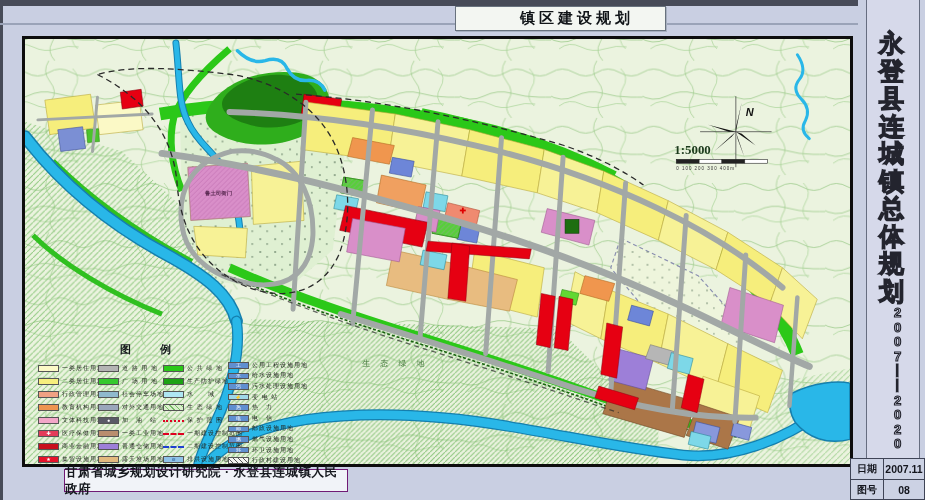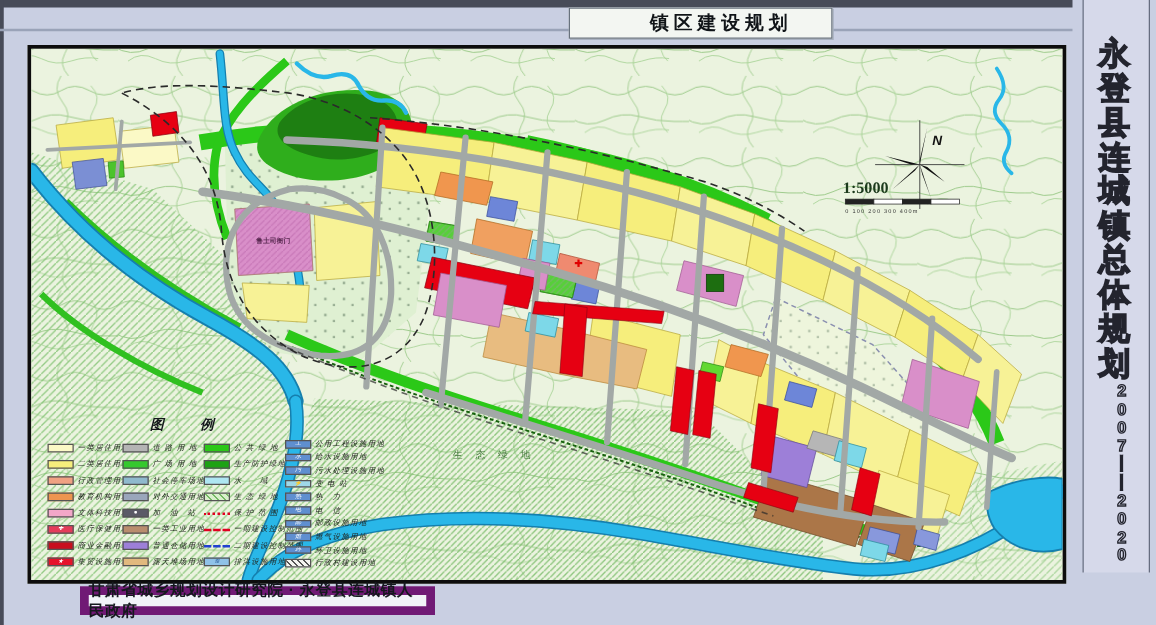--- a/index.html
+++ b/index.html
@@ -10,21 +10,21 @@
   .head-rule{position:absolute;left:0;top:23px;width:860px;height:2px;background:#9aa3b8;}
   .title-box{position:absolute;top:6px;height:23px;background:#f3f6f2;border:1px solid #68727e;
              box-shadow:1px 1px 0 #a7b0c0;display:flex;align-items:center;justify-content:center;
              font-weight:bold;font-size:15px;letter-spacing:4px;color:#101418;}
   #title-left{left:455px;width:176px;padding-left:33px;}
   #title-right{left:658px;width:196px;}
   .map-frame{position:absolute;left:22px;top:36px;width:831px;height:431px;
              border:3px solid #0d0d0d;box-sizing:border-box;background:#ebf3df;}
   .map-frame svg{display:block;width:100%;height:100%;}
   
-  #legend{position:absolute;left:30px;top:331px;width:292px;height:127px;font-size:6px;color:#21251f;font-style:italic;}
+  #legend{position:absolute;left:30px;top:341px;width:292px;height:127px;font-size:6px;color:#21251f;}
   #legend .lg-title{position:absolute;left:70px;top:1px;width:100px;text-align:center;
                     font-size:11px;font-weight:bold;letter-spacing:9px;color:#14181c;}
   .lg-col{position:absolute;top:21px;}
   .lg-item{display:flex;align-items:center;height:13px;}
   .lg-col4 .lg-item{height:10.6px;}
   .lg-sw{width:21px;height:6.5px;border:1px solid #555;box-sizing:border-box;margin-right:3px;
          flex:0 0 21px;display:flex;align-items:center;justify-content:center;
          font-size:5px;line-height:5px;overflow:hidden;}
   .lg-sw.line{border:none;background:transparent!important;}
   .lg-sw.line i{display:block;width:100%;border-top-width:2px;}
@@ -42,21 +42,21 @@
   #info-table{position:absolute;left:850px;top:458px;width:75px;height:42px;
               border:1px solid #3f4456;box-sizing:border-box;background:#ccd2e4;}
   .info-row{display:flex;height:20px;border-bottom:1px solid #3f4456;}
   .info-row:last-child{border-bottom:none;height:19px;}
   .info-lab{width:32px;border-right:1px solid #3f4456;display:flex;align-items:center;
             justify-content:center;font-size:10px;font-weight:bold;color:#14161e;}
   .info-val{flex:1;display:flex;align-items:center;justify-content:center;
             font-size:10.5px;font-weight:bold;color:#14161e;}
   
   #credit{position:absolute;left:64px;top:469px;width:284px;height:23px;background:#f1f3f8;
-          border:7px solid #701a75;box-sizing:border-box;display:flex;align-items:center;
+          border:1px solid #701a75;box-sizing:border-box;display:flex;align-items:center;
           justify-content:flex-end;font-size:12.5px;font-weight:bold;letter-spacing:.5px;color:#15181e;}
 </style>
 </head>
 <body>
 
 <div id="stage">
 
   <div class="edge-top"></div>
   <div class="edge-left"></div>
   <div class="head-rule"></div>
@@ -453,18 +453,28 @@
         <div class="ch">0</div>
         <div class="ch">7</div>
         <div class="ch">丨</div>
         <div class="ch">丨</div>
         <div class="ch">2</div>
         <div class="ch">0</div>
         <div class="ch">2</div>
         <div class="ch">0</div>
       </div>
   </div>
+  <div id="info-table">
+      <div class="info-row">
+        <div class="info-lab">日期</div>
+        <div class="info-val">2007.11</div>
+      </div>
+      <div class="info-row">
+        <div class="info-lab">图号</div>
+        <div class="info-val">08</div>
+      </div>
+    </div>
 
   <div id="credit">
     <span>甘肃省城乡规划设计研究院 · 永登县连城镇人民政府</span>
   </div>
 
 </div>
 
 </body></html>

